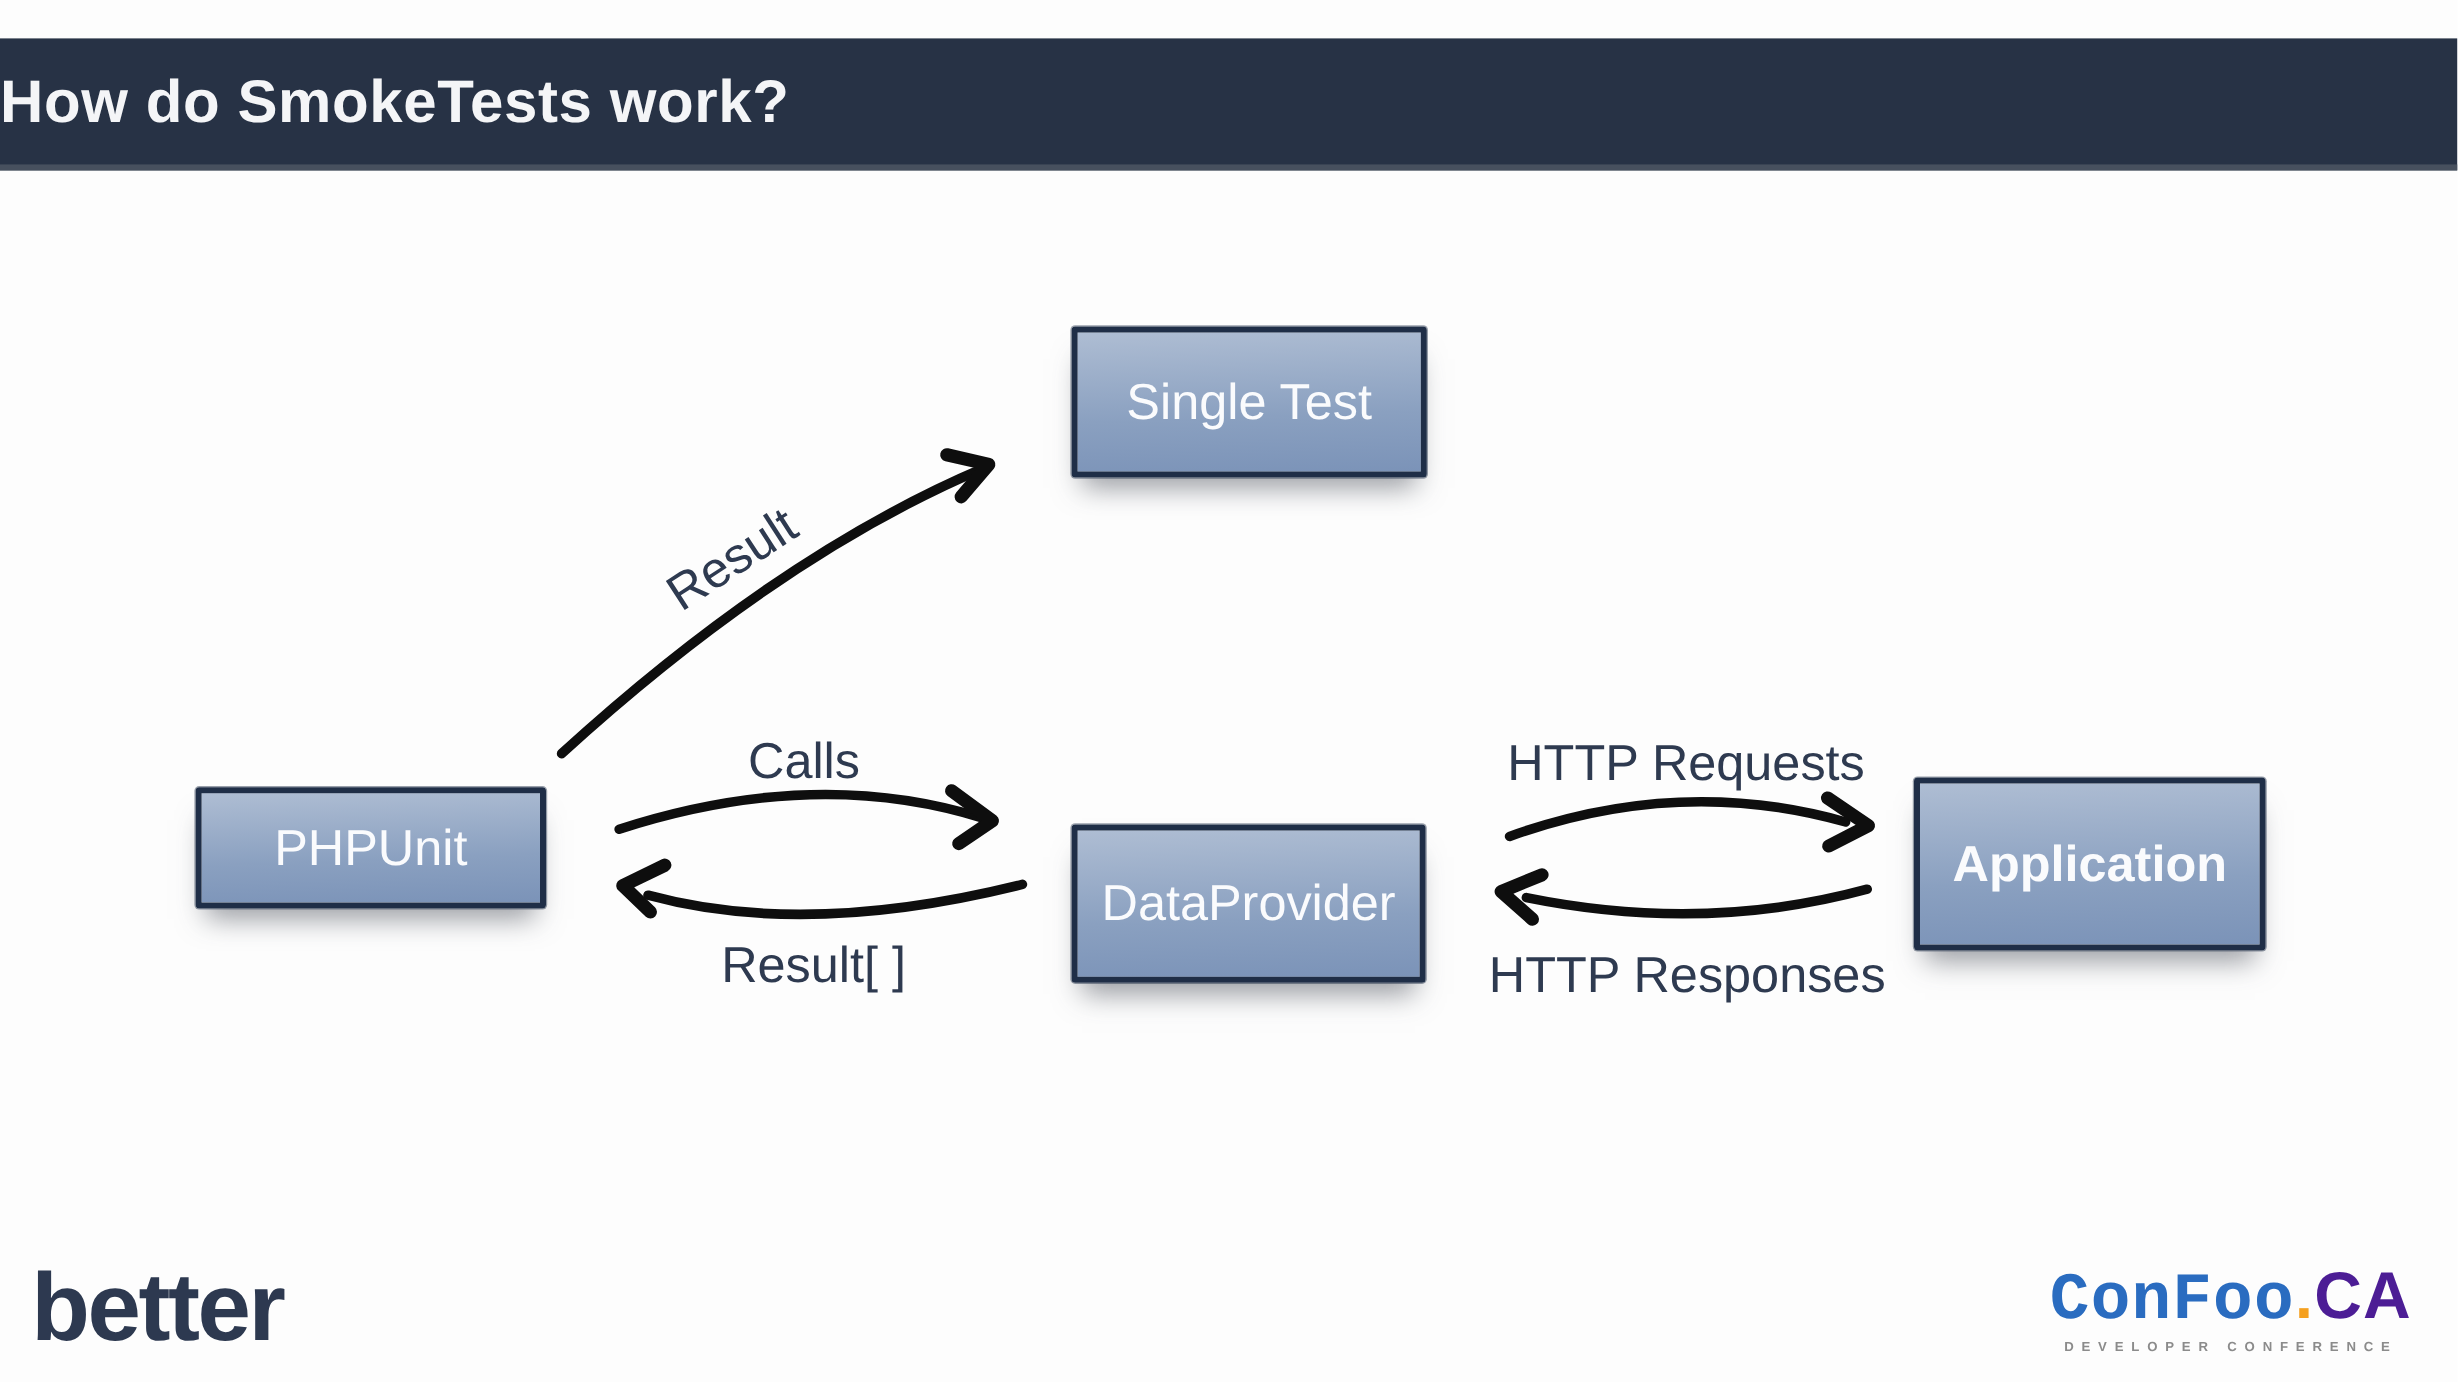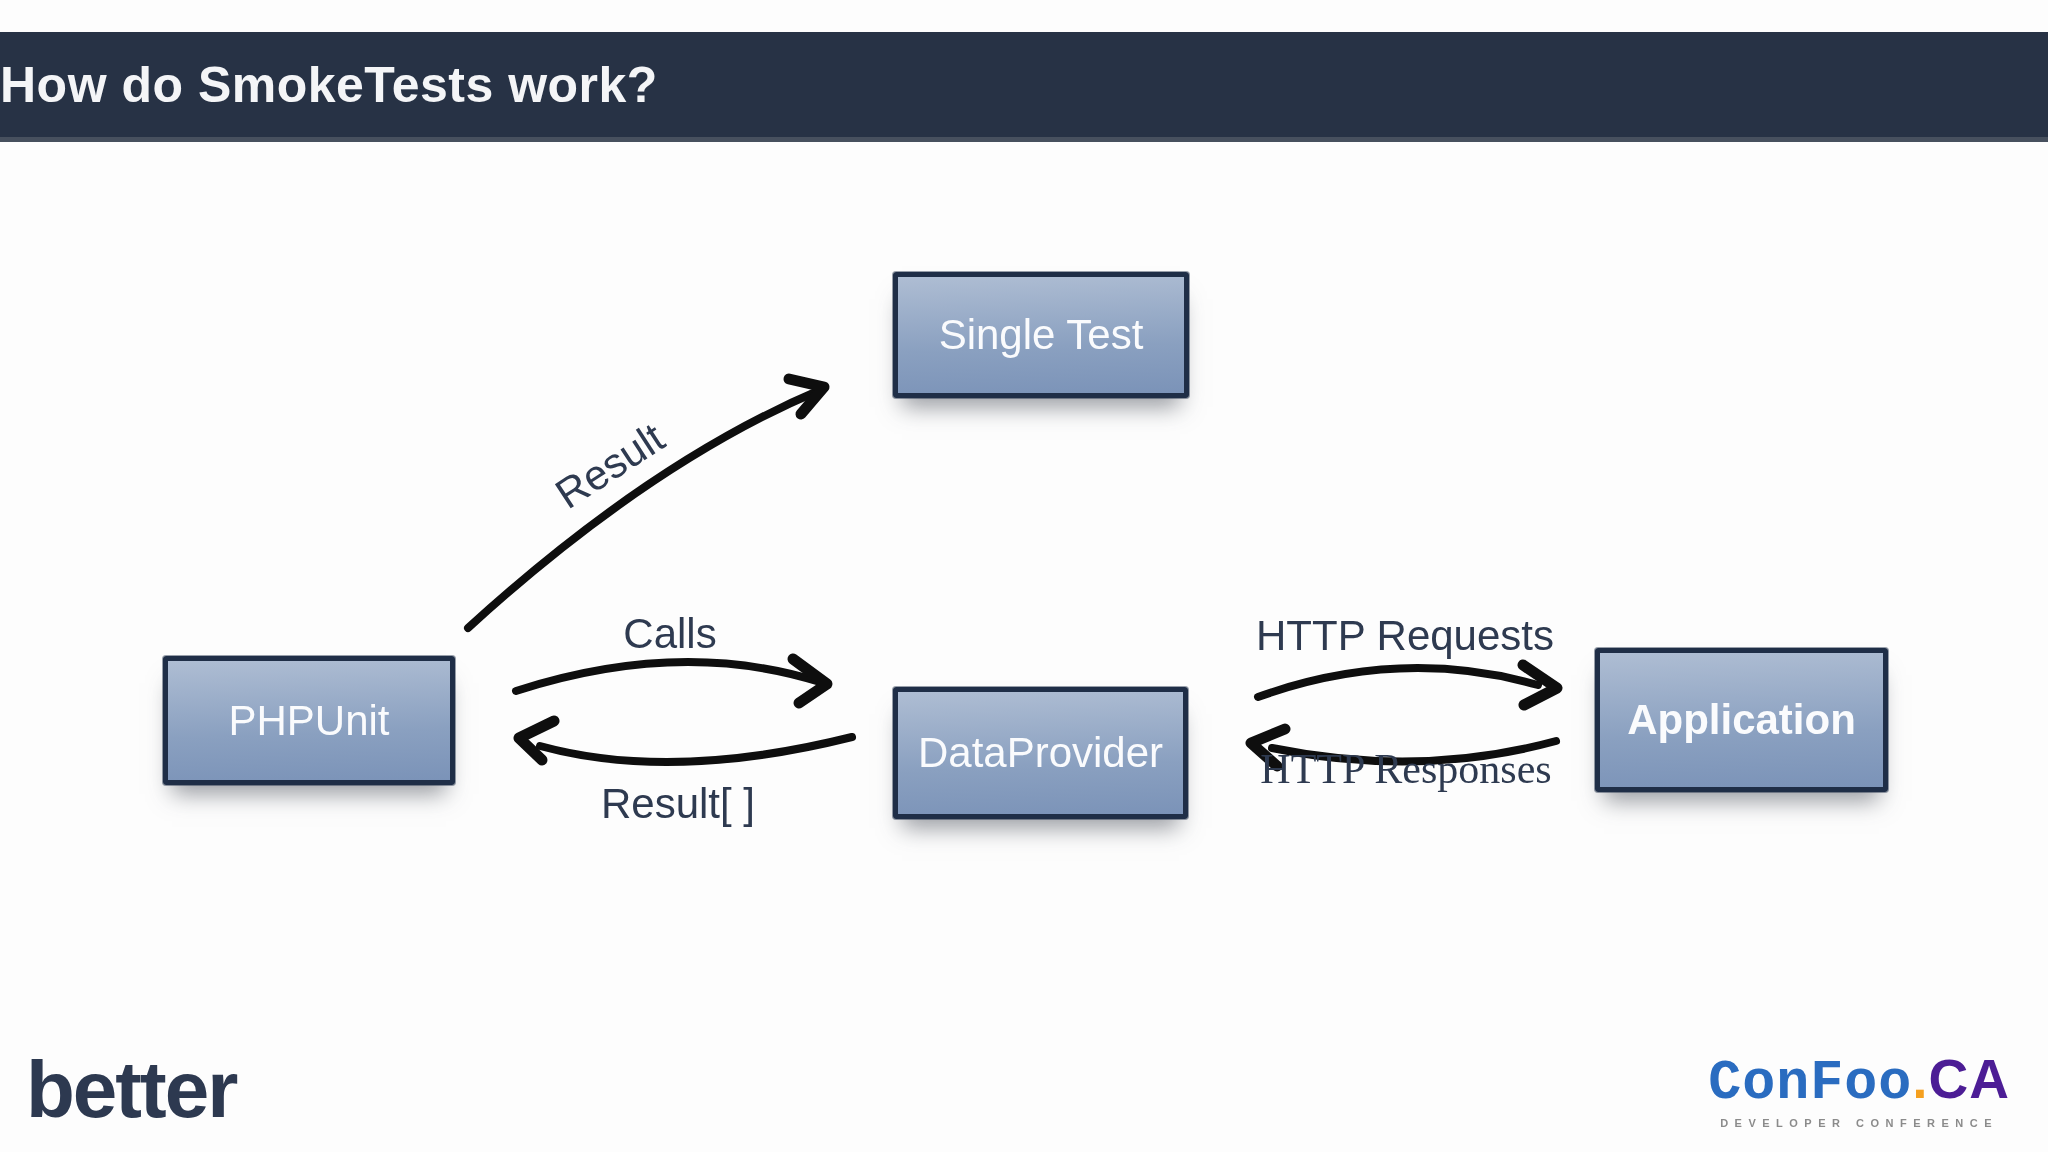--- a/index.html
+++ b/index.html
@@ -43,21 +43,21 @@
     font-size: 42px;
     background: linear-gradient(178deg, #aebdd3 0%, #8aa0c0 60%, #7b93b8 100%);
     border: 5px solid #1f2e47;
     border-radius: 3px;
     box-sizing: border-box;
     box-shadow:
       0 0 0 1px rgba(31, 46, 71, 0.45),
       0 18px 22px -9px rgba(70, 75, 85, 0.55);
   }
   #box-single-test   { left: 893px;  top: 272px; width: 296px; height: 126px; }
-  #box-phpunit       { left: 163px;  top: 656px; width: 292px; height: 129px; }
+  #box-phpunit       { left: 163px;  top: 656px; width: 292px; height: 101px; }
   #box-dataprovider  { left: 893px;  top: 655px; width: 295px; height: 132px; margin-top: 32px; }
   #box-application   { left: 1595px; top: 648px; width: 293px; height: 144px; font-weight: bold; }
 
   
   .arrows {
     position: absolute;
     inset: 0;
     width: 100%;
     height: 100%;
     pointer-events: none;
@@ -76,21 +76,21 @@
     position: absolute;
     color: #2e3a50;
     font-size: 42px;
     white-space: nowrap;
     transform: translate(-50%, -50%);
   }
   #label-result          { left: 610px;  top: 466px; transform: translate(-50%,-50%) rotate(-33deg); }
   #label-calls           { left: 670px;  top: 634px; }
   #label-result-array    { left: 678px;  top: 804px; }
   #label-http-requests   { left: 1405px; top: 636px; }
-  #label-http-responses  { left: 1406px; top: 769px; font-family: Liberation Serif, serif; }
+  #label-http-responses  { left: 1406px; top: 813px; }
 
   
   .better-logo {
     position: absolute;
     left: 26px;
     top: 1044px;
     font-size: 80px;
     font-weight: bold;
     color: #2d3950;
     letter-spacing: -2px;

